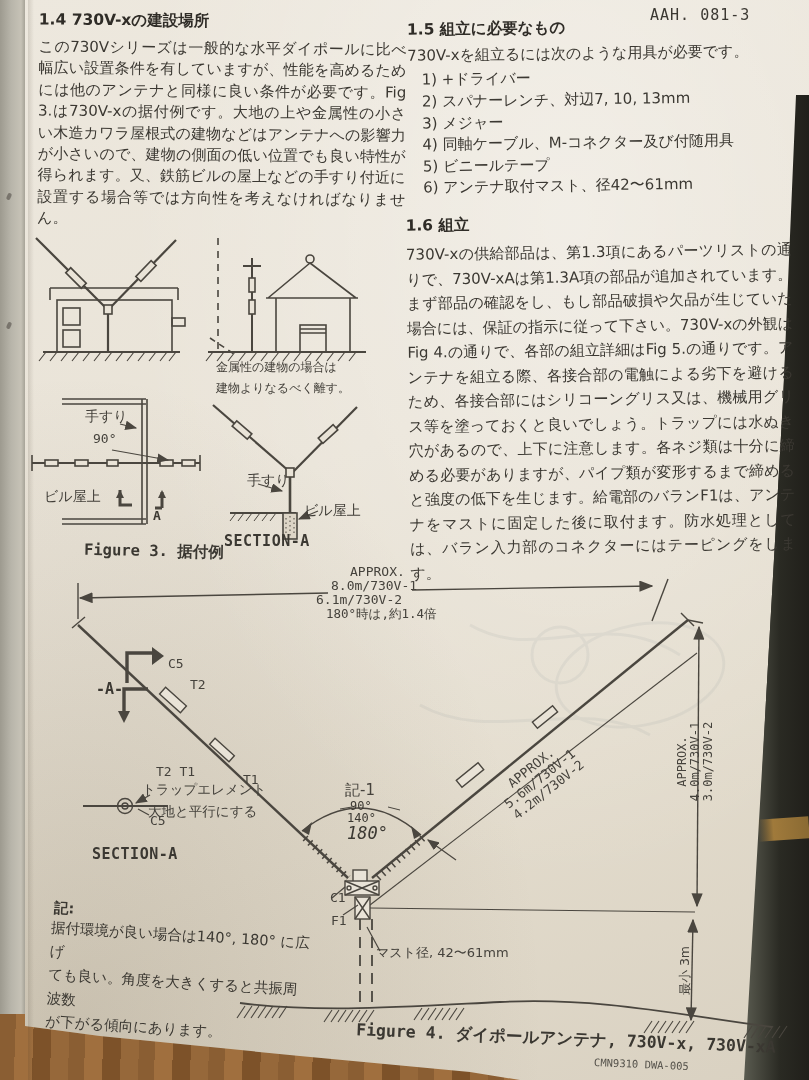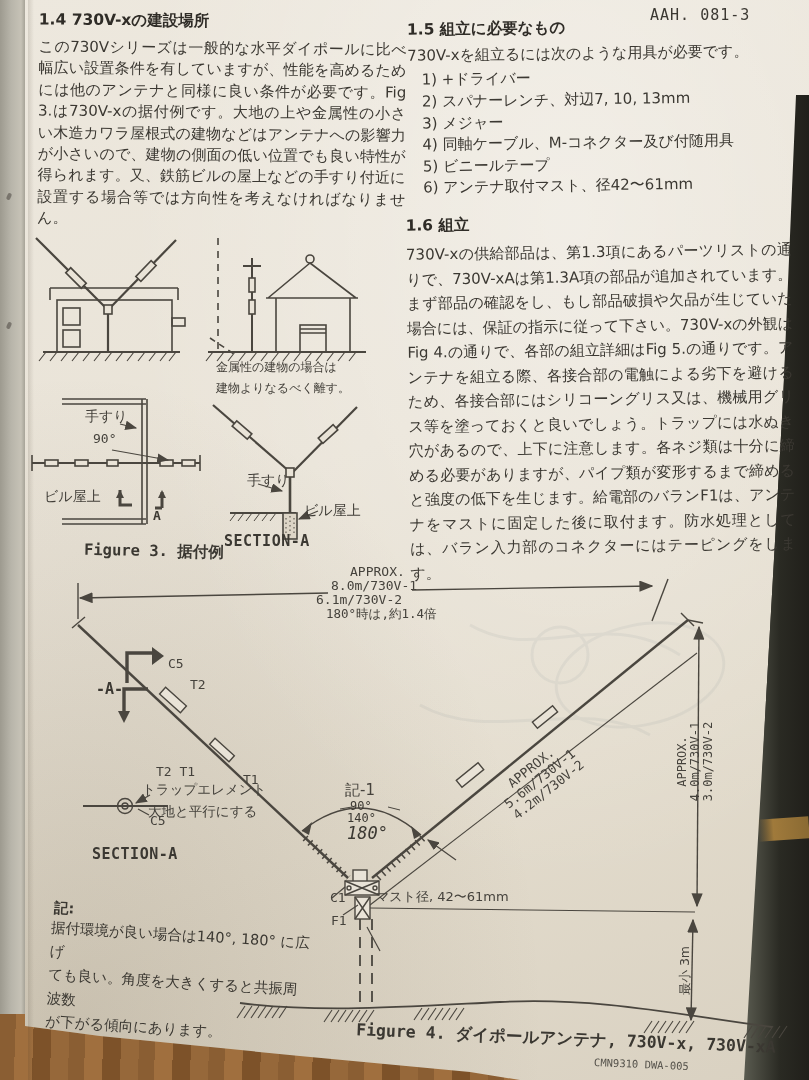--- a/index.html
+++ b/index.html
@@ -269,21 +269,21 @@
   <div class="t mono" style="left:92px;top:845px;font-size:15px;font-weight:bold;letter-spacing:.5px;">SECTION-A</div>
   <div class="t dlbl" style="left:345px;top:781px;font-size:15px;">記-1</div>
   <div class="t mono" style="left:350px;top:799px;font-size:12px;">90°</div>
   <div class="t mono" style="left:347px;top:811px;font-size:12px;">140°</div>
   <div class="t mono" style="left:347px;top:823px;font-size:17px;font-style:italic;">180°</div>
   <div class="t mono pre" style="left:445px;top:758px;width:190px;text-align:center;font-size:13px;line-height:14px;color:#45423c;transform:rotate(-38.5deg);">APPROX.
 5.6m/730V-1
 4.2m/730V-2</div>
   <div class="t mono dlbl" style="left:330px;top:890px;">C1</div>
   <div class="t mono dlbl" style="left:331px;top:913px;">F1</div>
-  <div class="t dlbl" style="left:376px;top:888px;">マスト径, 42〜61mm</div>
+  <div class="t dlbl" style="left:376px;top:944px;">マスト径, 42〜61mm</div>
   <div class="t mono pre" style="left:618px;top:742px;width:155px;text-align:center;font-size:12px;line-height:13px;color:#45423c;transform:rotate(-90deg);">APPROX.
 4.0m/730V-1
 3.0m/730V-2</div>
   <div class="t" style="left:640px;top:962px;width:90px;text-align:center;font-size:12.5px;color:#45423c;transform:rotate(-90deg);">最小 3m</div>
   <div class="t" style="left:54px;top:899px;font-size:14.5px;font-weight:bold;transform:rotate(3deg);">記:</div>
   <div class="t pre" style="left:48px;top:924px;width:260px;font-size:14.5px;line-height:23.5px;transform:rotate(3.5deg);color:#3b3832;">据付環境が良い場合は140°, 180° に広げ
 ても良い。角度を大きくすると共振周波数
 が下がる傾向にあります。</div>
   <div class="t mono" style="left:356px;top:1028px;font-size:16.5px;font-weight:bold;transform:rotate(2.4deg);white-space:nowrap;">Figure 4. ダイポールアンテナ, 730V-x, 730V-xA</div>
   <div class="t mono" style="left:594px;top:1058px;font-size:10.5px;color:#55524b;transform:rotate(2.4deg);white-space:nowrap;">CMN9310    DWA-005</div>

